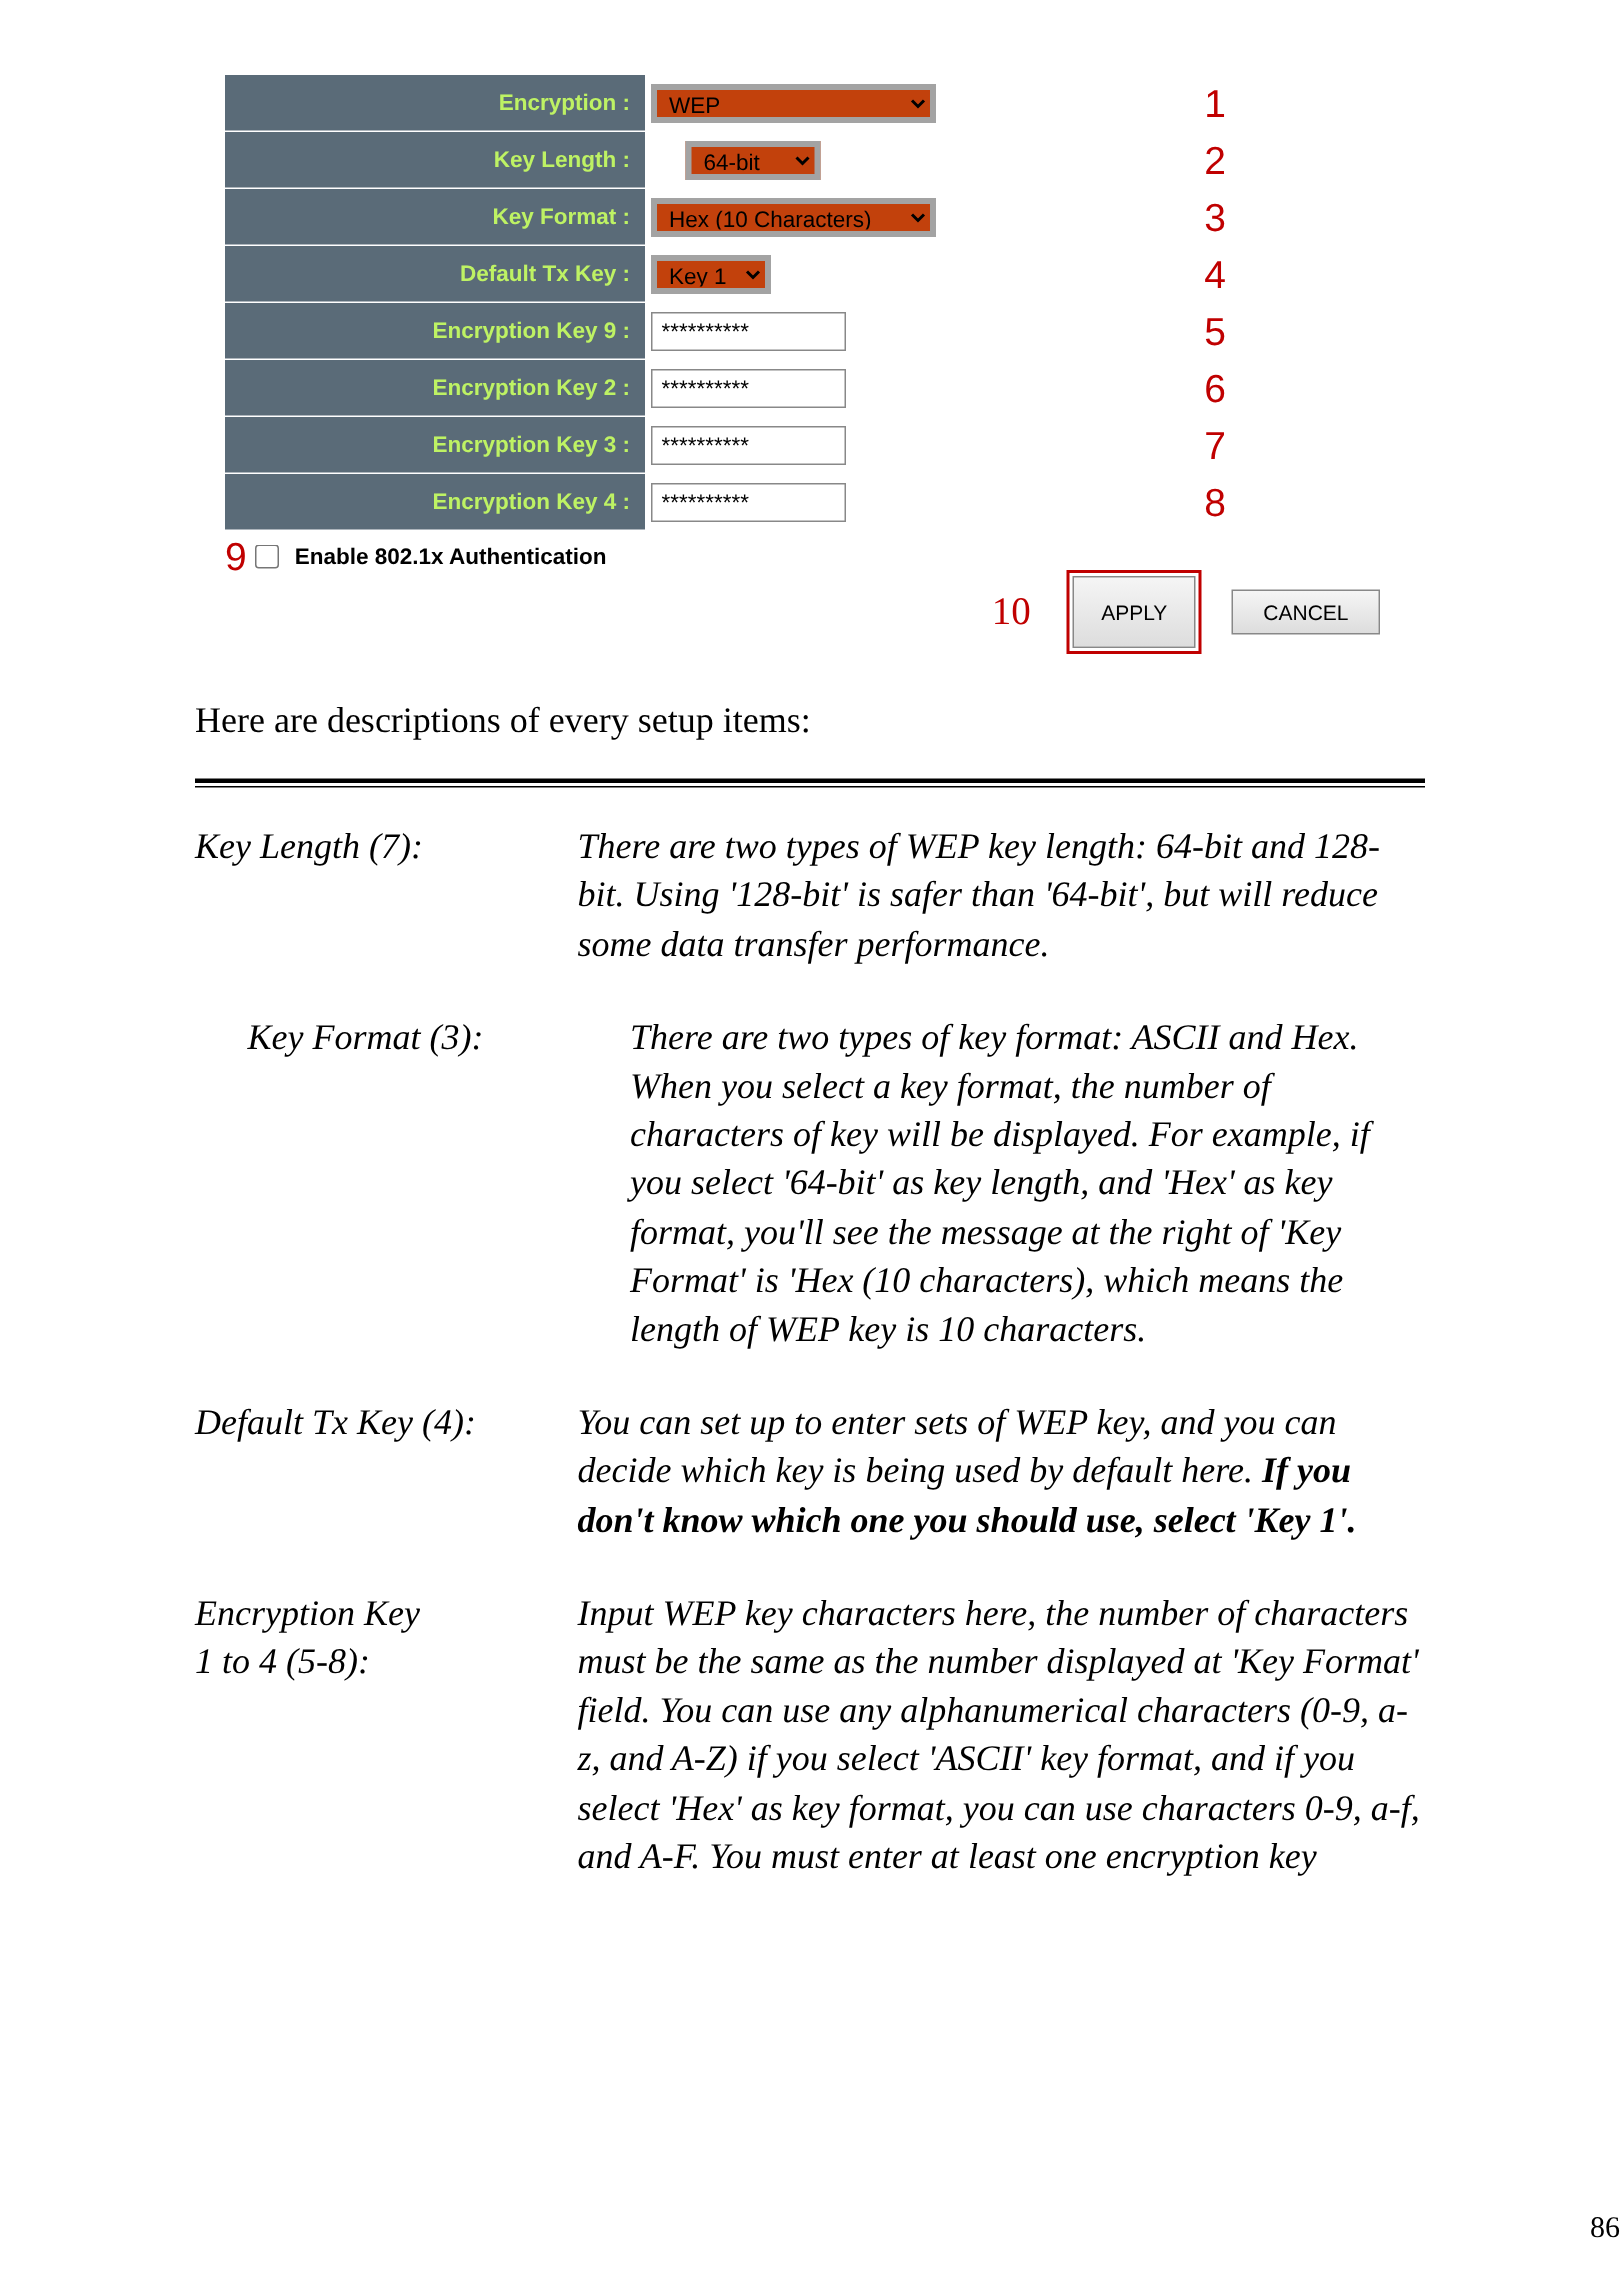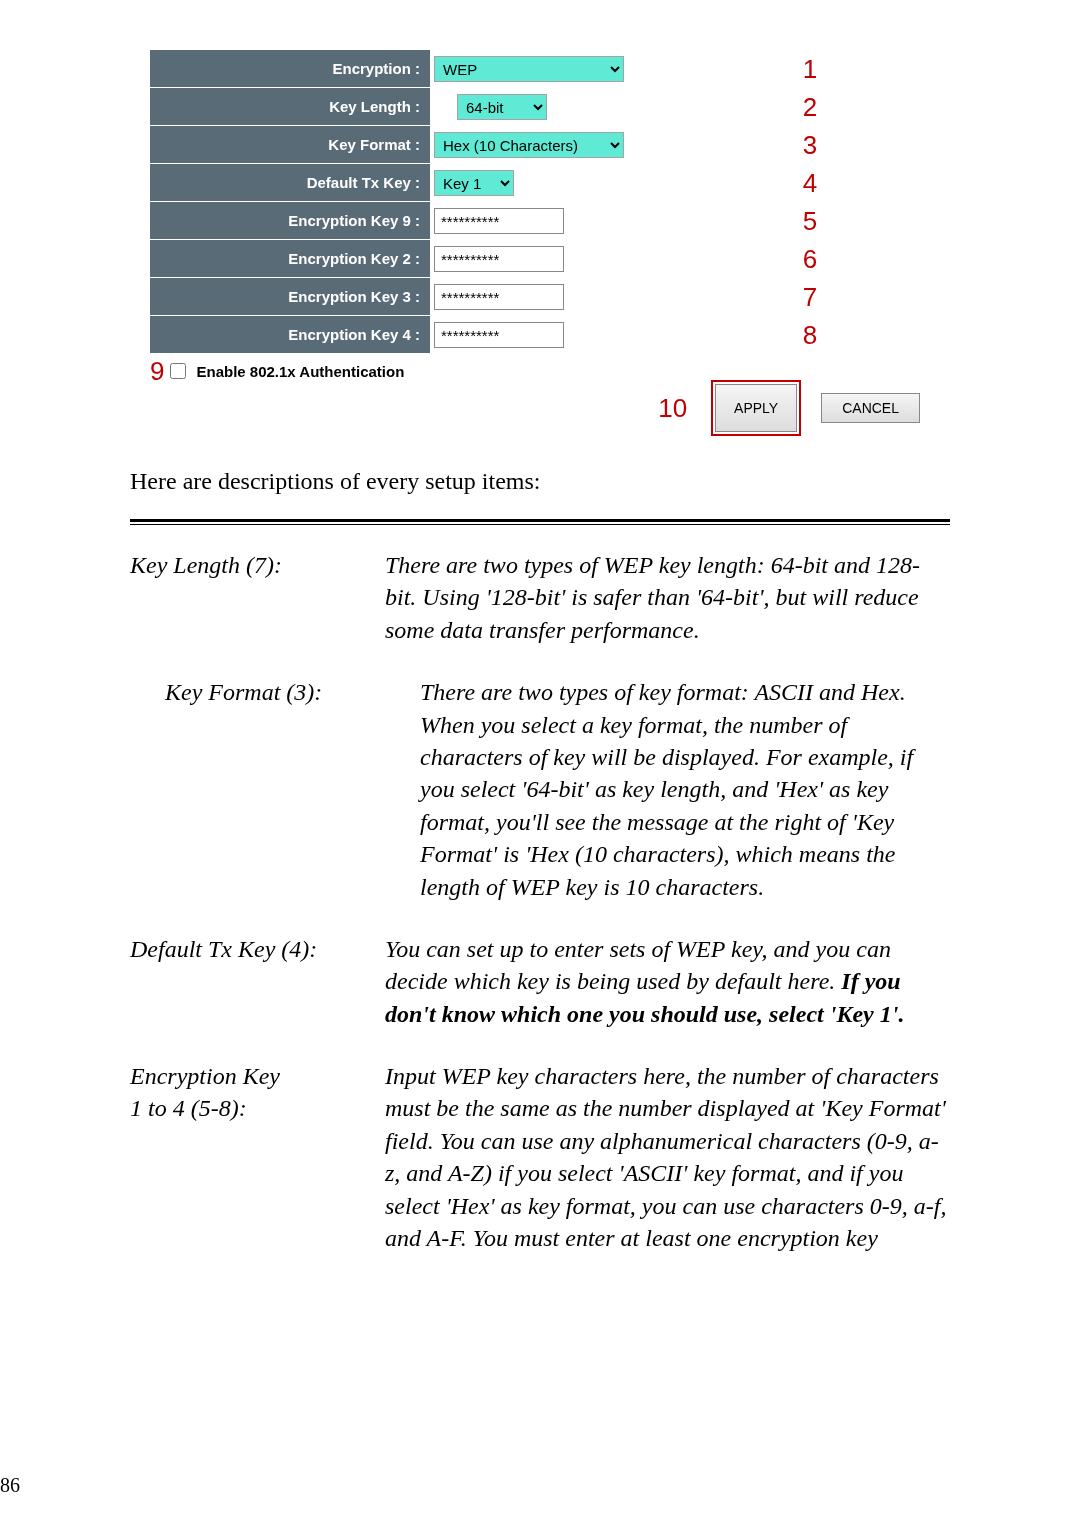--- a/index.html
+++ b/index.html
@@ -12,21 +12,21 @@
     color: #000;
   }
   .form-area { margin: 0 auto 40px auto; width: 780px; }
   .form-row {
     display: flex;
     align-items: stretch;
     height: 38px;
   }
   .label-cell {
     background: #5a6b78;
-    color: #ffffff;
+    color: #bef264;
     font-family: Arial, sans-serif;
     font-weight: bold;
     font-size: 15px;
     text-align: right;
     padding: 0 10px;
     display: flex;
     align-items: center;
     justify-content: flex-end;
     width: 280px;
     border-bottom: 1px solid #fff;
@@ -44,22 +44,22 @@
     justify-content: center;
     width: 240px;
     color: #c00000;
     font-family: Arial, sans-serif;
     font-size: 26px;
     font-weight: normal;
   }
   select {
     font-family: Arial, sans-serif;
     font-size: 15px;
-    background: #5eead4;
-    border: 1px solid #a3a3a3;
+    background: #c2410c;
+    border: 4px solid #a3a3a3;
     height: 26px;
     padding: 1px 4px;
   }
   .pw-input {
     font-family: Arial, sans-serif;
     font-size: 15px;
     border: 1px solid #888;
     height: 26px;
     width: 130px;
     padding: 2px 6px;
@@ -87,21 +87,21 @@
   .buttons-row {
     display: flex;
     justify-content: flex-end;
     align-items: center;
     gap: 20px;
     height: 40px;
     padding-right: 10px;
   }
   .buttons-row .ten {
     color: #c00000;
-    font-family: Liberation Sans, sans-serif;
+    font-family: Liberation Serif, serif;
     font-size: 26px;
     margin-right: 4px;
   }
   .red-box {
     border: 2px solid #c00000;
     padding: 2px;
     display: inline-block;
   }
   .btn {
     background: linear-gradient(#f5f5f5, #ddd);
@@ -139,21 +139,21 @@
     font-style: italic;
     width: 255px;
     flex-shrink: 0;
   }
   .item-desc {
     font-style: italic;
     flex: 1;
   }
   .item-desc .bold { font-weight: bold; }
   .page-num {
-    text-align: left;
+    text-align: right;
     font-size: 20px;
     position: absolute;
     bottom: 30px;
     left: 0; right: 0;
   }
 </style>
 </head>
 <body>
 
 <div class="form-area">

